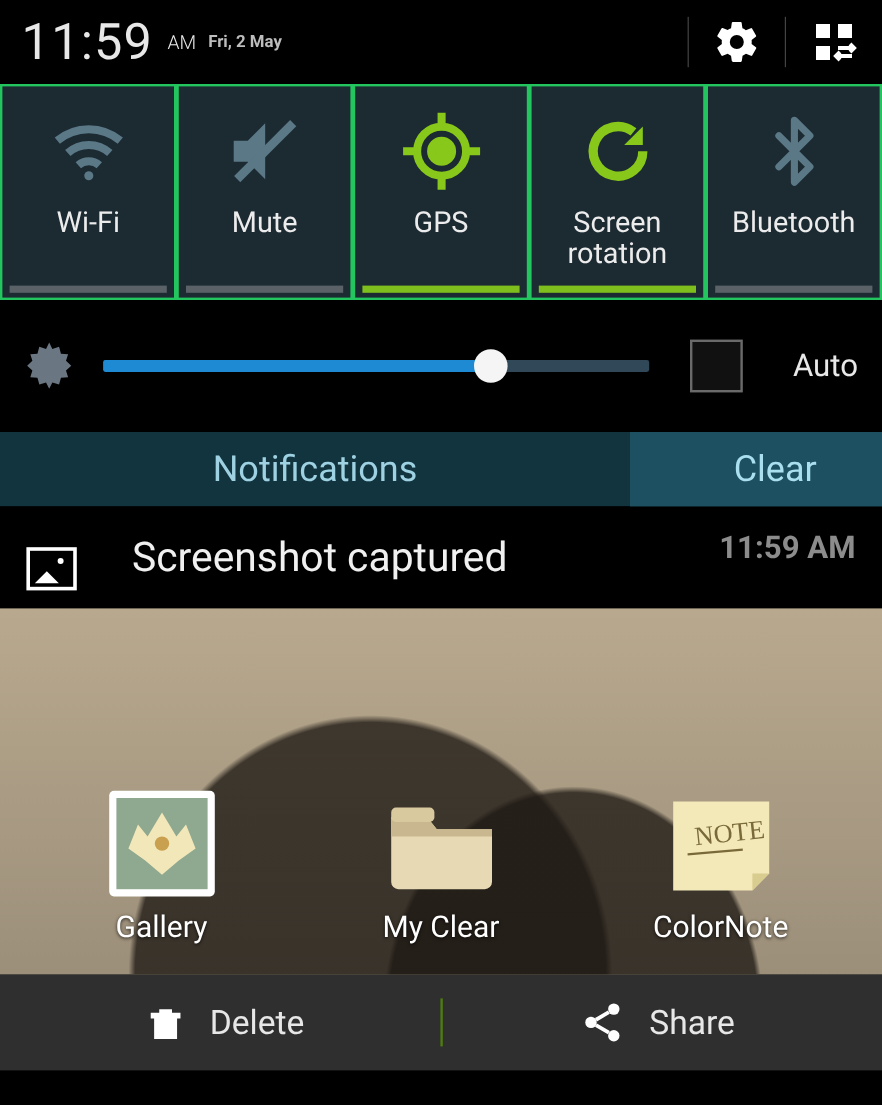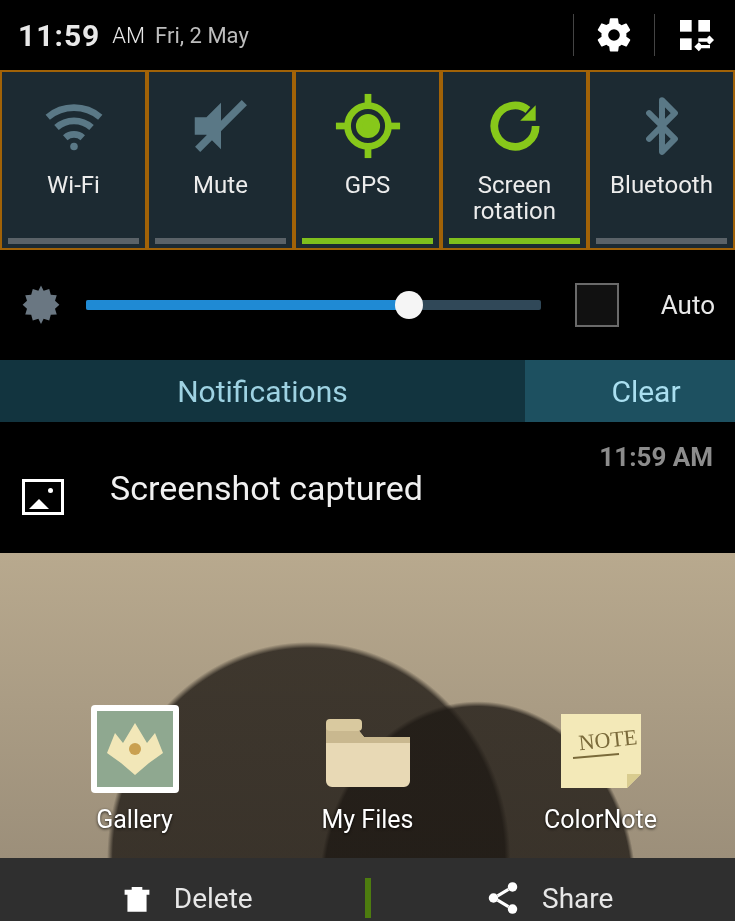--- a/index.html
+++ b/index.html
@@ -13,35 +13,35 @@
     position: relative;
   }
   
   .status-bar {
     display: flex;
     align-items: center;
     height: 70px;
     padding: 0 18px;
     background: #000;
   }
-  .time-main { font-size: 30px; font-weight: 700; letter-spacing: 1px; }
-  .time-ampm { font-size: 22px; margin-left: 12px; font-weight: 300; }
-  .date { font-size: 22px; color: #bdbdbd; margin-left: 10px; font-weight: 400; }
+  .time-main { font-size: 42px; font-weight: 400; letter-spacing: 1px; }
+  .time-ampm { font-size: 16px; margin-left: 12px; font-weight: 300; }
+  .date { font-size: 14px; color: #bdbdbd; margin-left: 10px; font-weight: 700; }
   .status-spacer { flex: 1; }
   .vdiv {
     width: 1px; height: 42px; background: #444; margin: 0 18px;
   }
   .status-icon { display: flex; align-items: center; justify-content: center; width: 44px; height: 44px; }
 
   
   .toggles {
     display: flex;
     gap: 4px;
     padding: 2px;
-    background: #a16207;
+    background: #22c55e;
   }
   .toggle {
     flex: 1;
     background: #1c2a32;
     display: flex;
     flex-direction: column;
     align-items: center;
     justify-content: flex-start;
     padding-top: 14px;
     height: 176px;
@@ -111,21 +111,21 @@
     background: #1d5060;
     color: #aadff0;
     font-size: 30px;
     display:flex; align-items:center; justify-content:center;padding-left:32px;
   }
 
   
   .notif-item {
     display:flex; align-items:center;
     background:#000;
-    height: 131px;
+    height: 85px;
     padding: 0 22px;
   }
   .notif-icon {
     width: 42px; height: 36px;
     border: 3px solid #fff;
     position: relative;
     margin-right: 46px;
     margin-top: 18px;
   }
   .notif-icon::before {
@@ -182,21 +182,21 @@
     display:flex; align-items:center;
     padding: 0 8px;
   }
   .action {
     flex:1;
     display:flex; align-items:center; justify-content:center;
     gap: 20px;
     color:#e7e7e7; font-size:28px;
   }
   .action:not(:last-child){
-    border-right:6px solid #4d7c0f;
+    border-right:2px solid #4d7c0f;
   }
   .a-icon{display:flex;align-items:center;justify-content:center;}
 </style>
 </head>
 <body>
 
 <div class="status-bar">
   <span class="time-main">11:59</span>
   <span class="time-ampm">AM</span>
   <span class="date">Fri, 2 May</span>
@@ -315,21 +315,21 @@
       <div class="app-label">Gallery</div>
     </div>
     <div class="app">
       <div class="app-icon">
         <svg width="96" height="80" viewBox="0 0 96 80">
           <path d="M6 18 h30 l8 10 h46 v44 a6 6 0 0 1-6 6 H12 a6 6 0 0 1-6-6 Z" fill="#e8d9b5"></path>
           <path d="M6 18 h30 l8 10 h46 v6 H6 Z" fill="#c9b88f"></path>
           <rect x="6" y="10" width="36" height="12" rx="4" fill="#d9c99f"></rect>
         </svg>
       </div>
-      <div class="app-label">My Files</div>
+      <div class="app-label">My Clear</div>
     </div>
     <div class="app">
       <div class="app-icon">
         <svg width="92" height="82" viewBox="0 0 92 82">
           <path d="M6 6 h80 v60 l-14 14 h-66 Z" fill="#f3e9b8"></path>
           <path d="M72 66 l14-0 -14 14 Z" fill="#d9cc8f"></path>
           <text x="24" y="40" font-family="cursive" font-size="22" fill="#7a6a3a" transform="rotate(-6 46 36)">NOTE</text>
           <line x1="18" y1="50" x2="64" y2="46" stroke="#7a6a3a" stroke-width="2"></line>
         </svg>
       </div>

